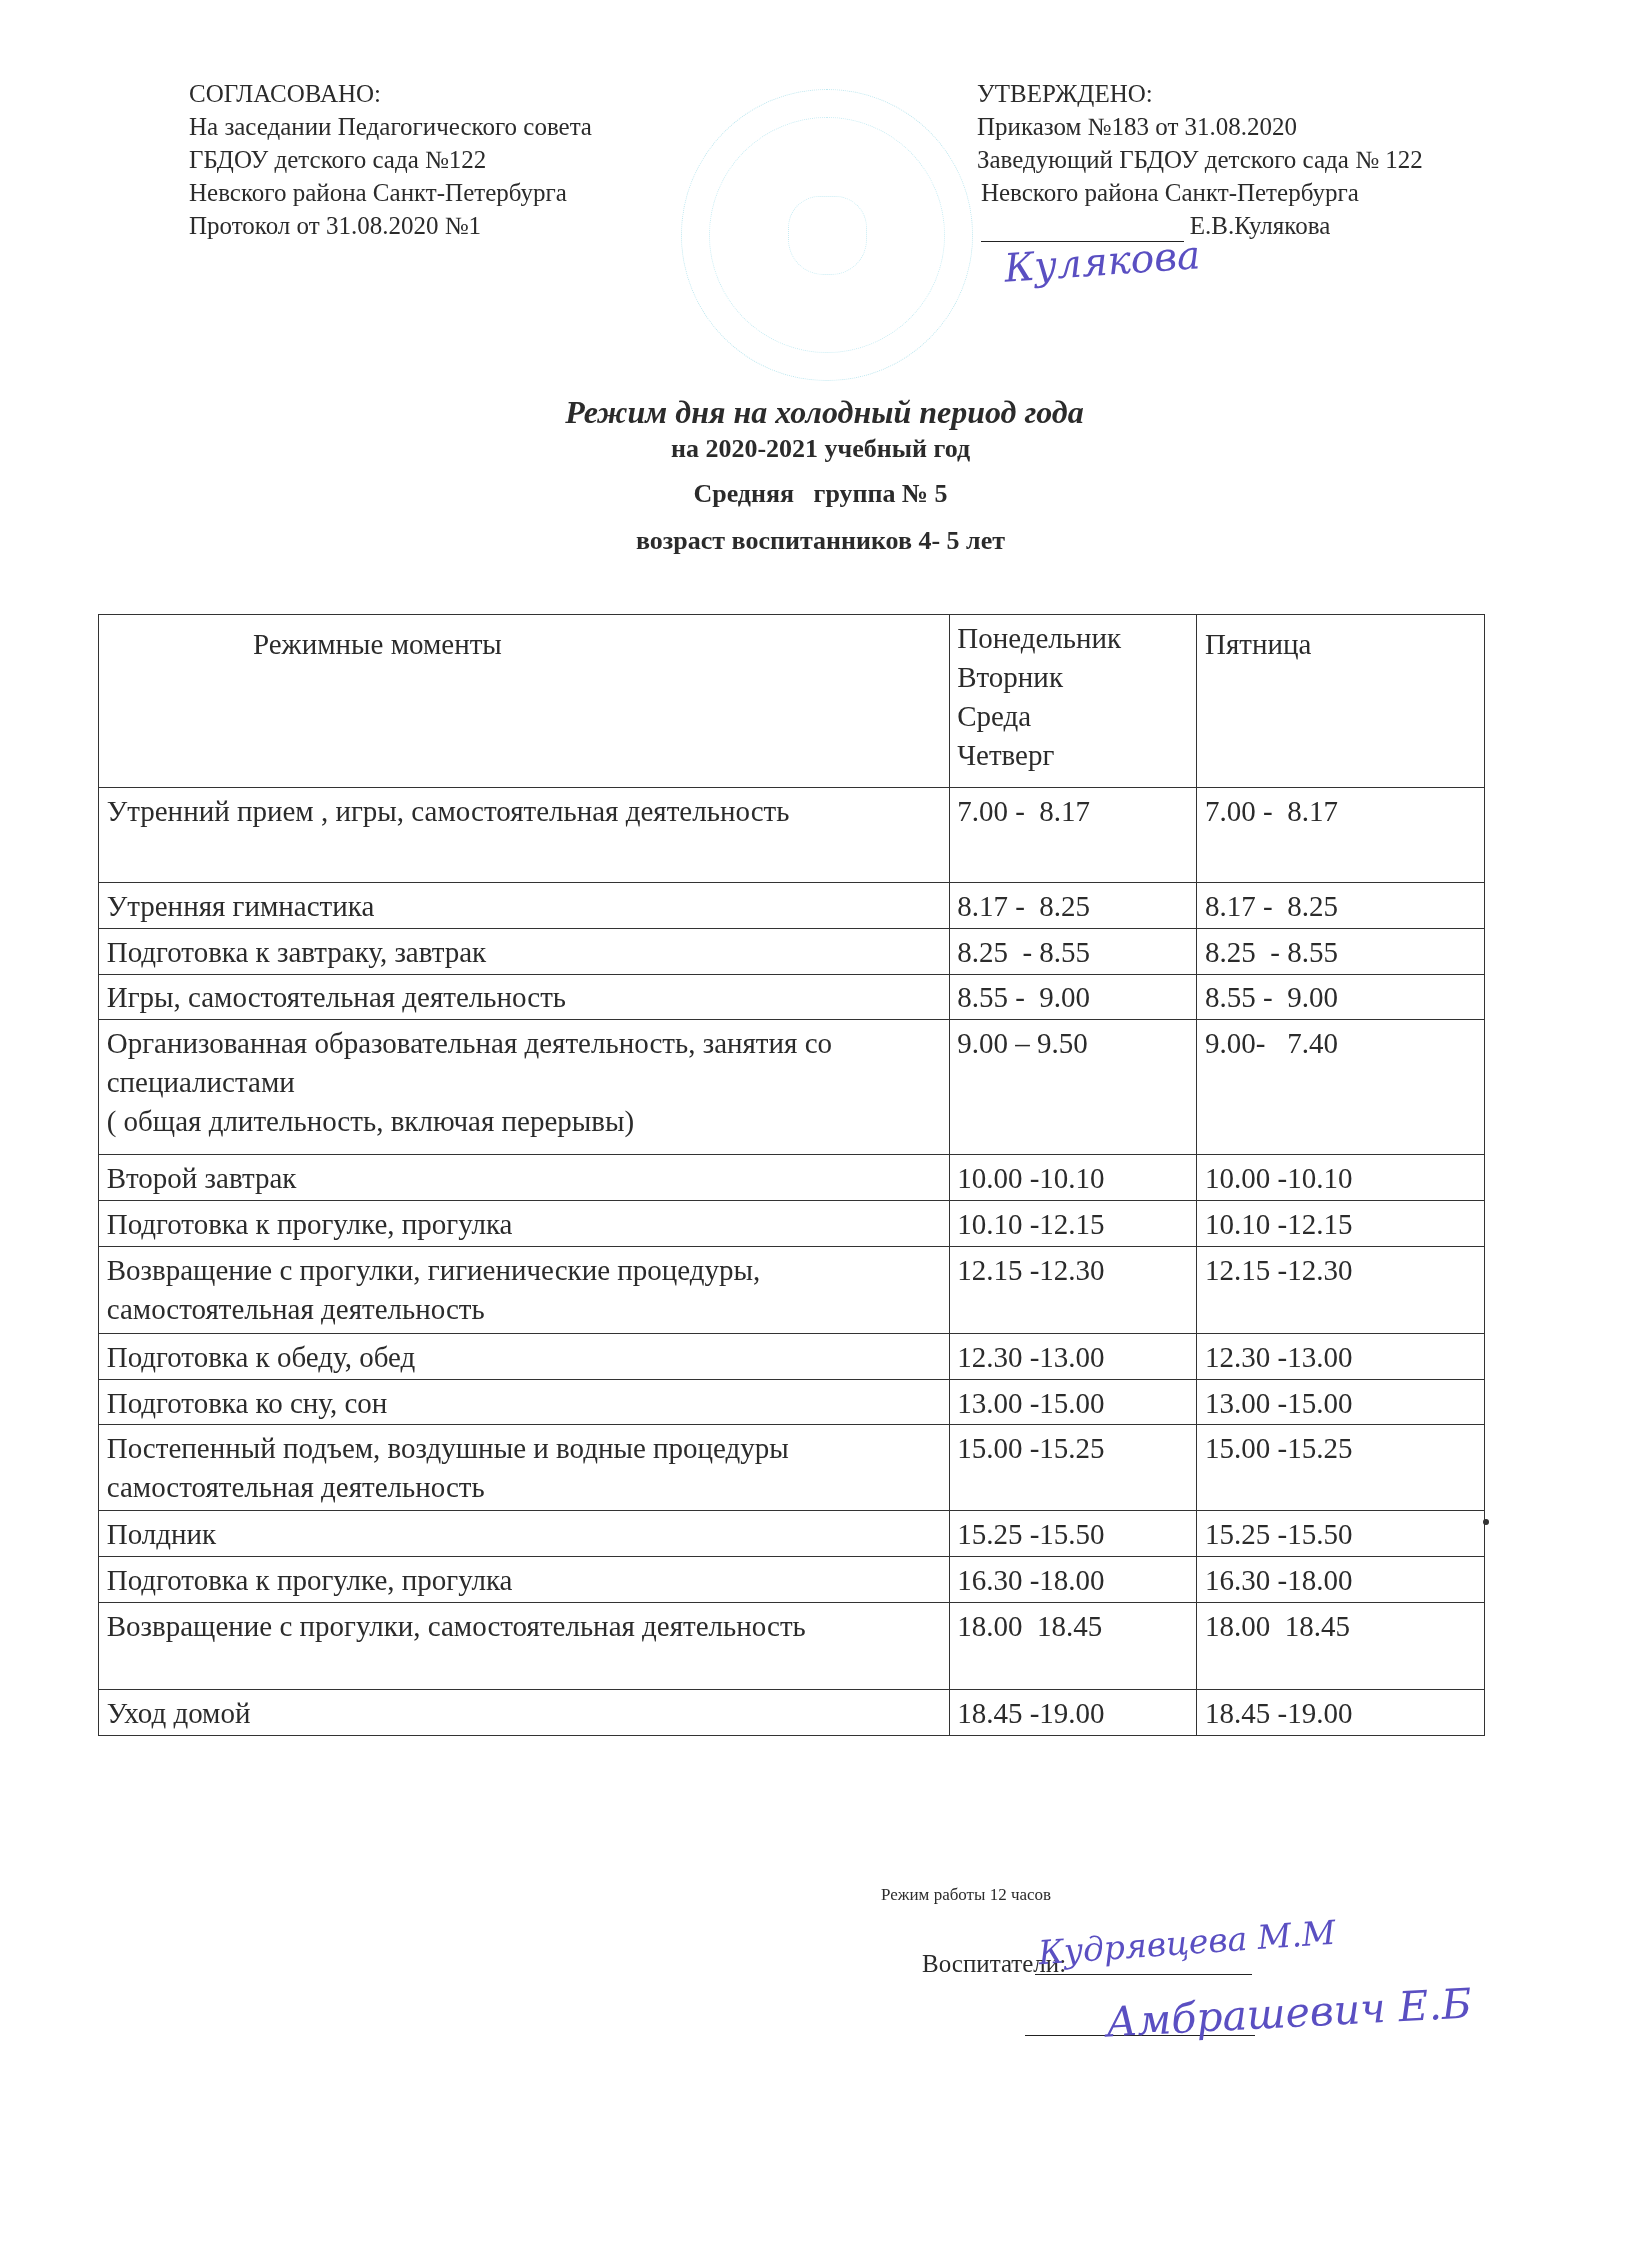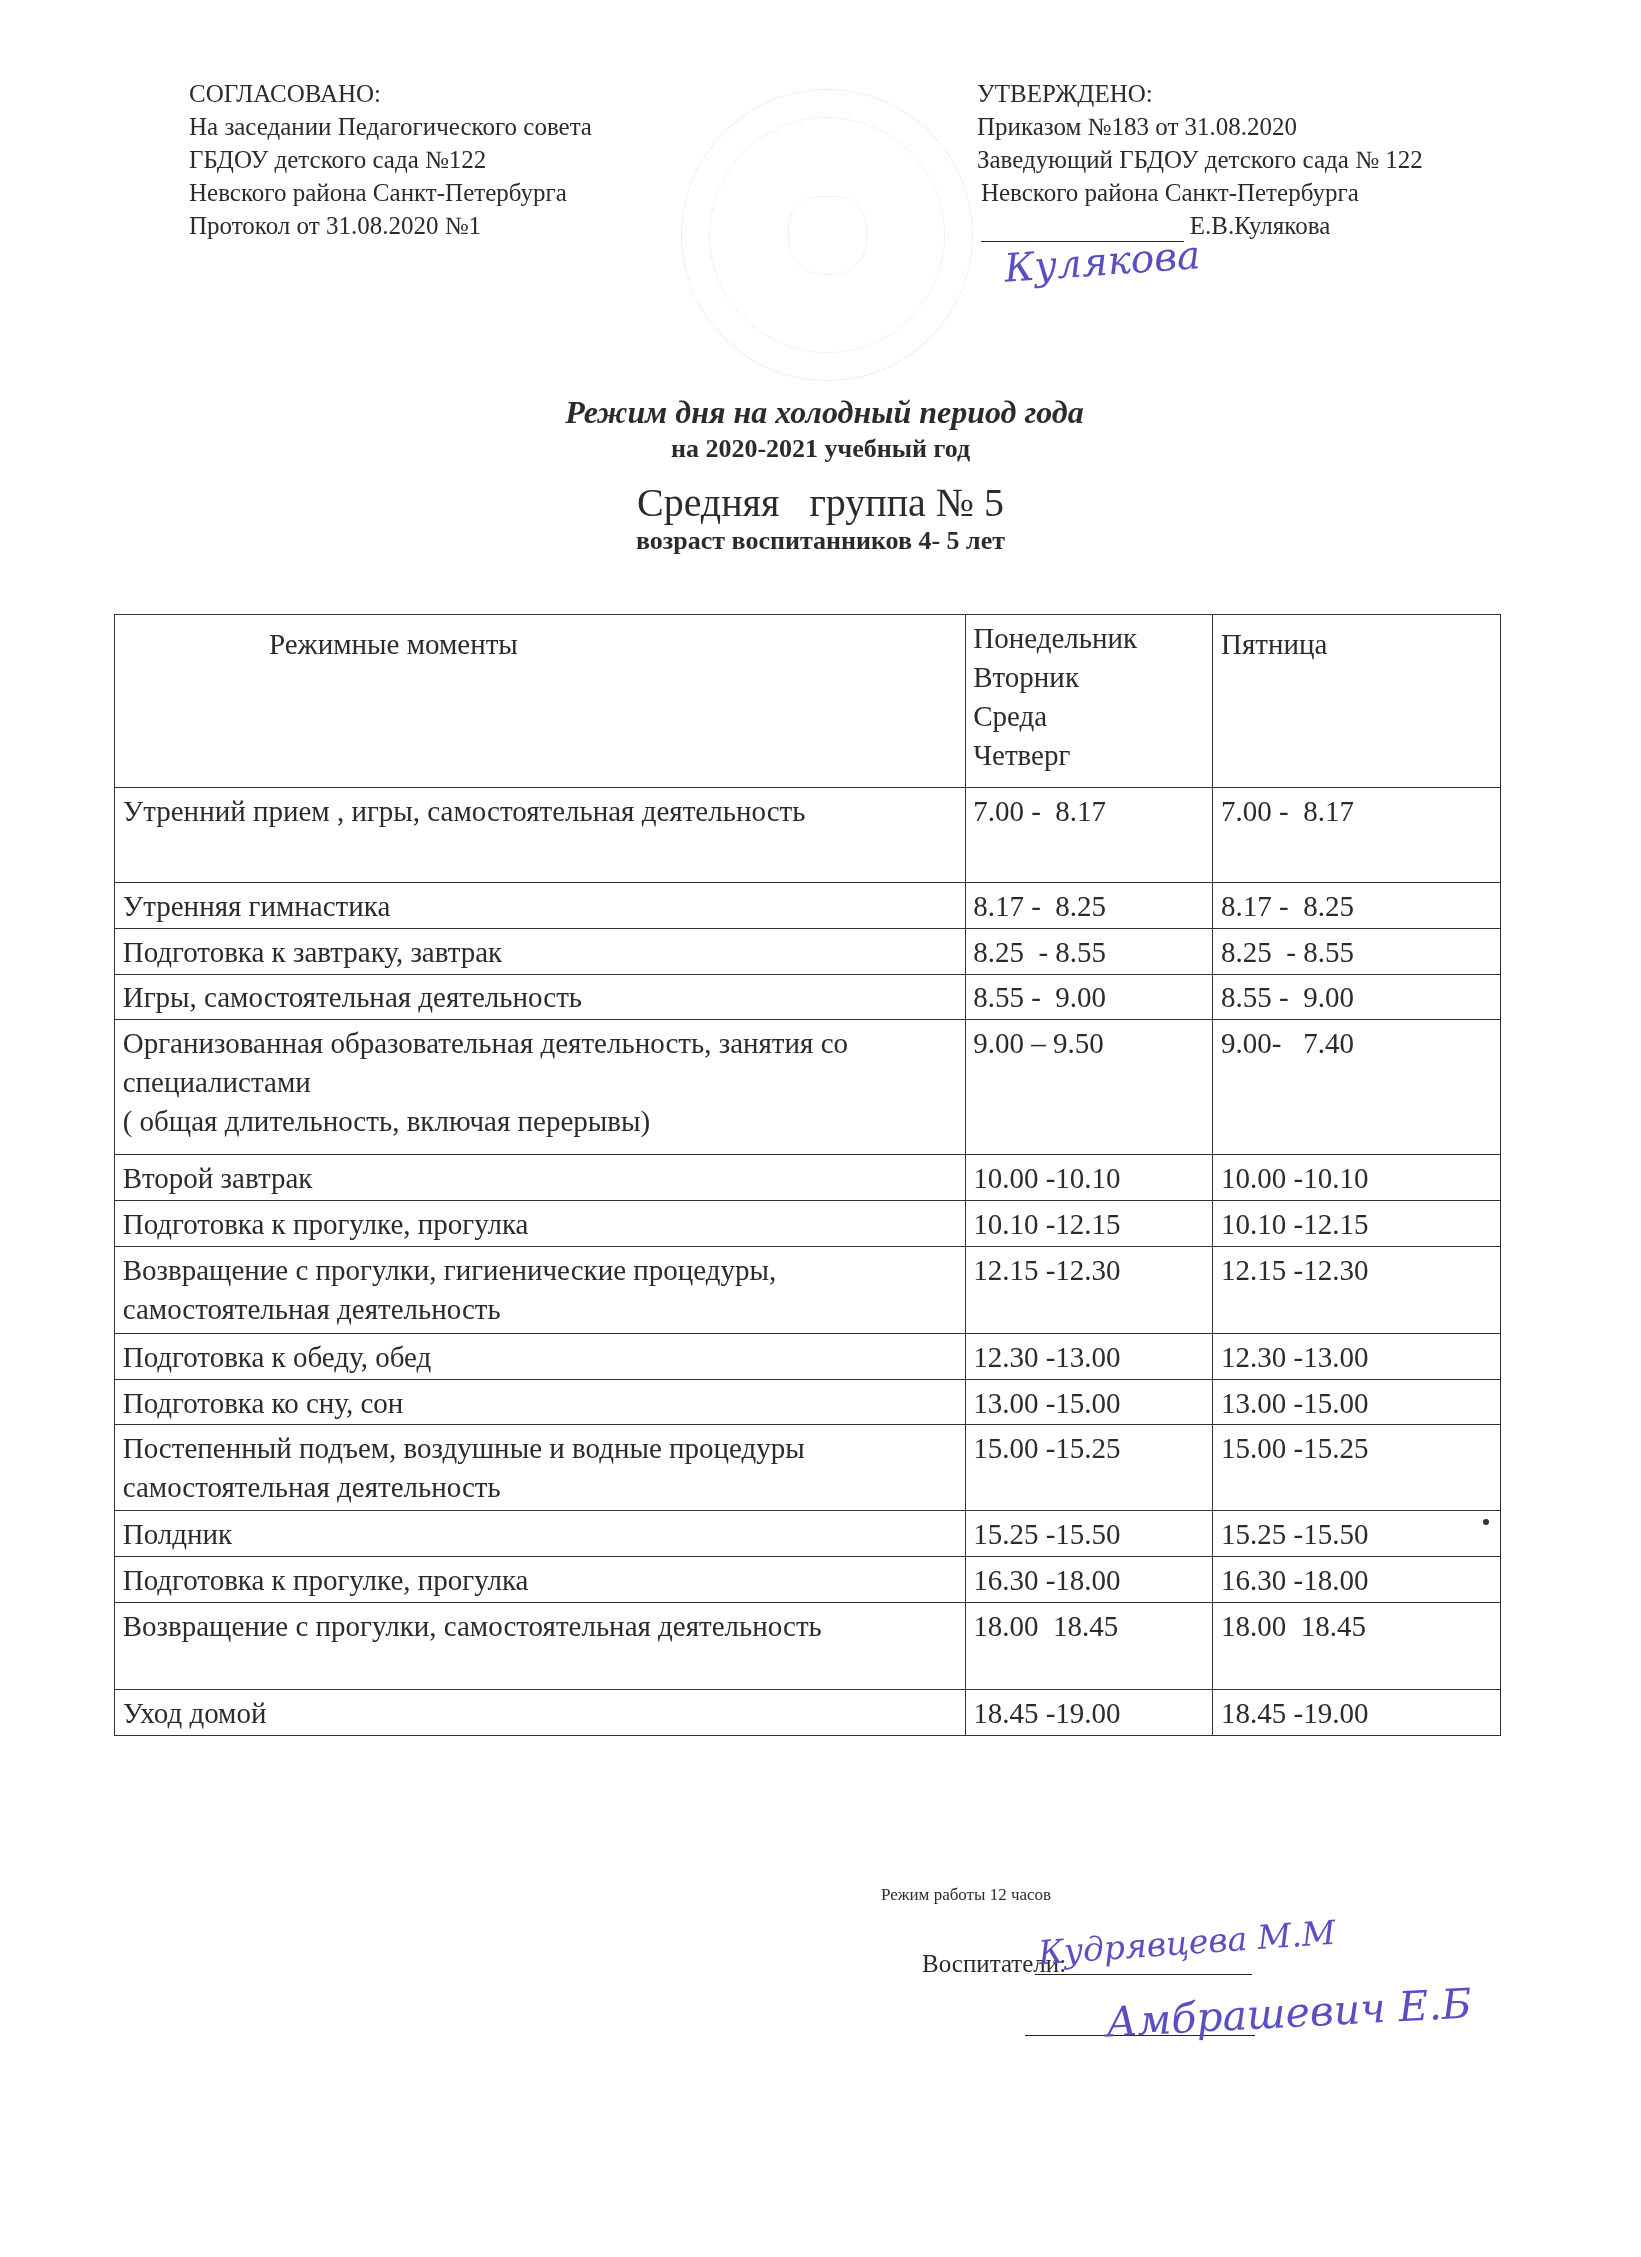--- a/index.html
+++ b/index.html
@@ -14,24 +14,24 @@
   .sign-line { display: inline-block; width: 203px; border-bottom: 1.4px solid #222; height: 21px; vertical-align: bottom; margin-right: 5.8px; }
   .stamp { left: 681px; top: 89px; width: 290px; height: 290px; border-radius: 50%;
            border: 1.9px dotted #9fdce8; opacity: 0.7; }
   .stamp::before { content: ""; position: absolute; left: 27px; top: 27px; right: 27px; bottom: 27px;
            border-radius: 50%; border: 1.9px dotted #aee3ee; }
   .stamp-emblem { position: absolute; left: 106px; top: 106px; width: 77px; height: 77px;
            border: 1.9px dotted #aee3ee; border-radius: 40% 40% 45% 45%; }
   .titles { left: 0; width: 1641px; text-align: center; }
   #title-main { top: 394px; font-size: 32px; font-weight: bold; font-style: italic; left: 0; padding-left: 4px; }
   #title-year { top: 434px; font-size: 26px; font-weight: bold; }
-  #title-group { top: 479px; font-size: 40px; font-weight: normal; white-space: pre; }
+  #title-group { top: 479px; font-size: 26px; font-weight: bold; white-space: pre; }
   #title-age { top: 526px; font-size: 26px; font-weight: bold; }
 
-  table.schedule { position: absolute; left: 114px; top: 614px; width: 1387px;
+  table.schedule { position: absolute; left: 98px; top: 614px; width: 1387px;
           border-collapse: collapse; font-size: 29px; line-height: 39px; padding-left: 8px; }
   table.schedule td, table.schedule th { border: 1.5px solid #333; vertical-align: top;
           padding: 3.9px 5.8px 1.9px 7.7px; font-weight: normal; text-align: left; }
   table.schedule col.c1 { width: 852px; }
   table.schedule col.c2 { width: 248px; }
   table.schedule col.c3 { width: 288px; }
   th.h1 { padding-left: 154px !important; padding-top: 9.7px !important; }
   th.h3 { text-align: left; padding-top: 9.7px !important; }
   th.h2 div { line-height: 39px; }
   td.time { white-space: pre; }

